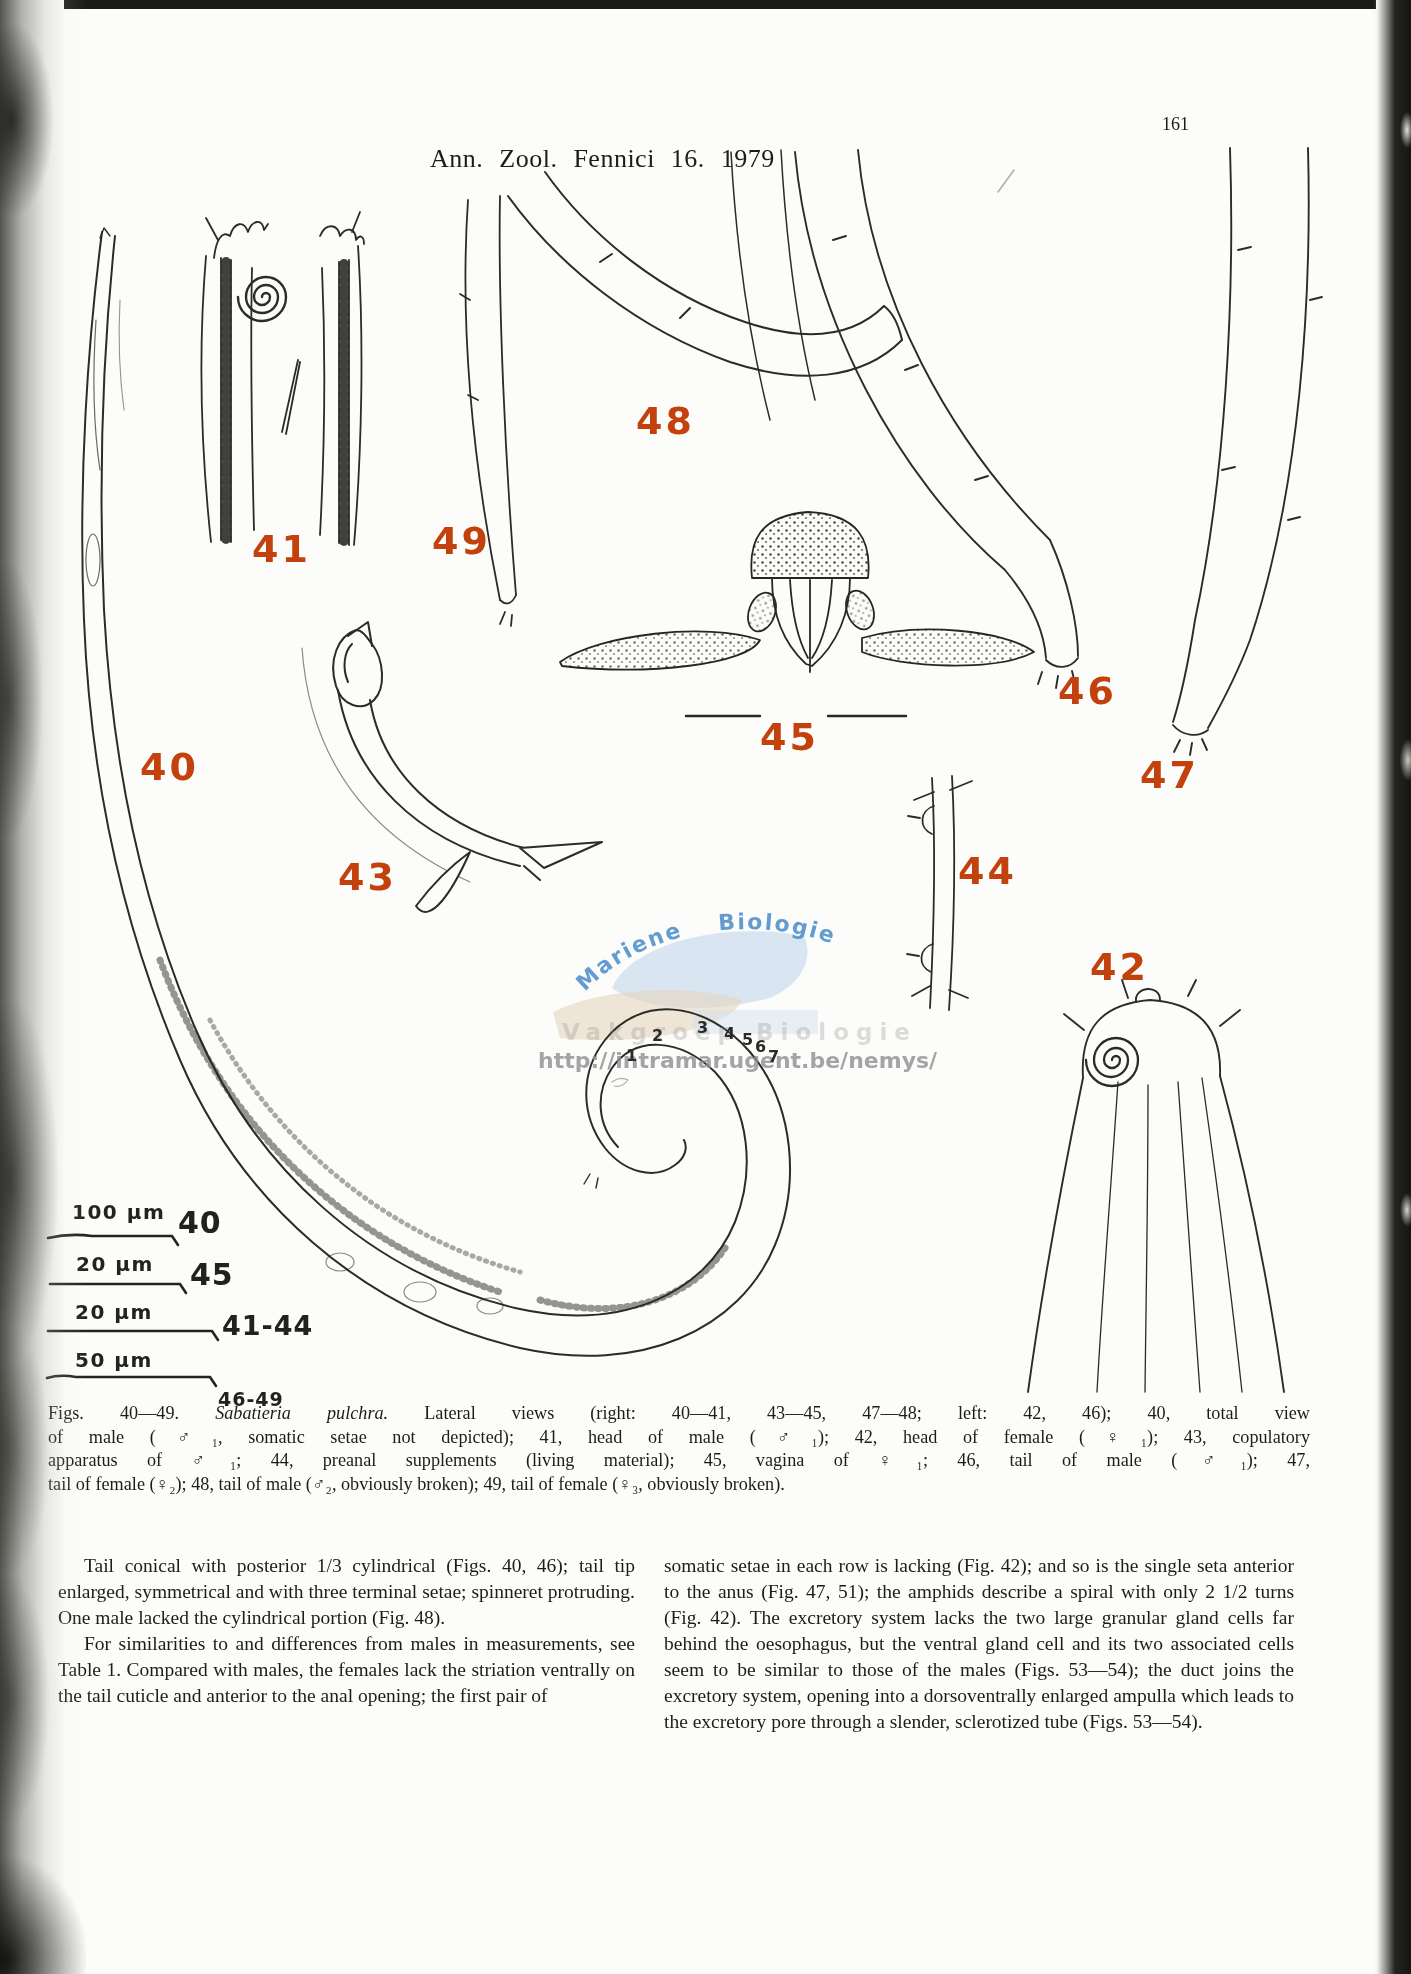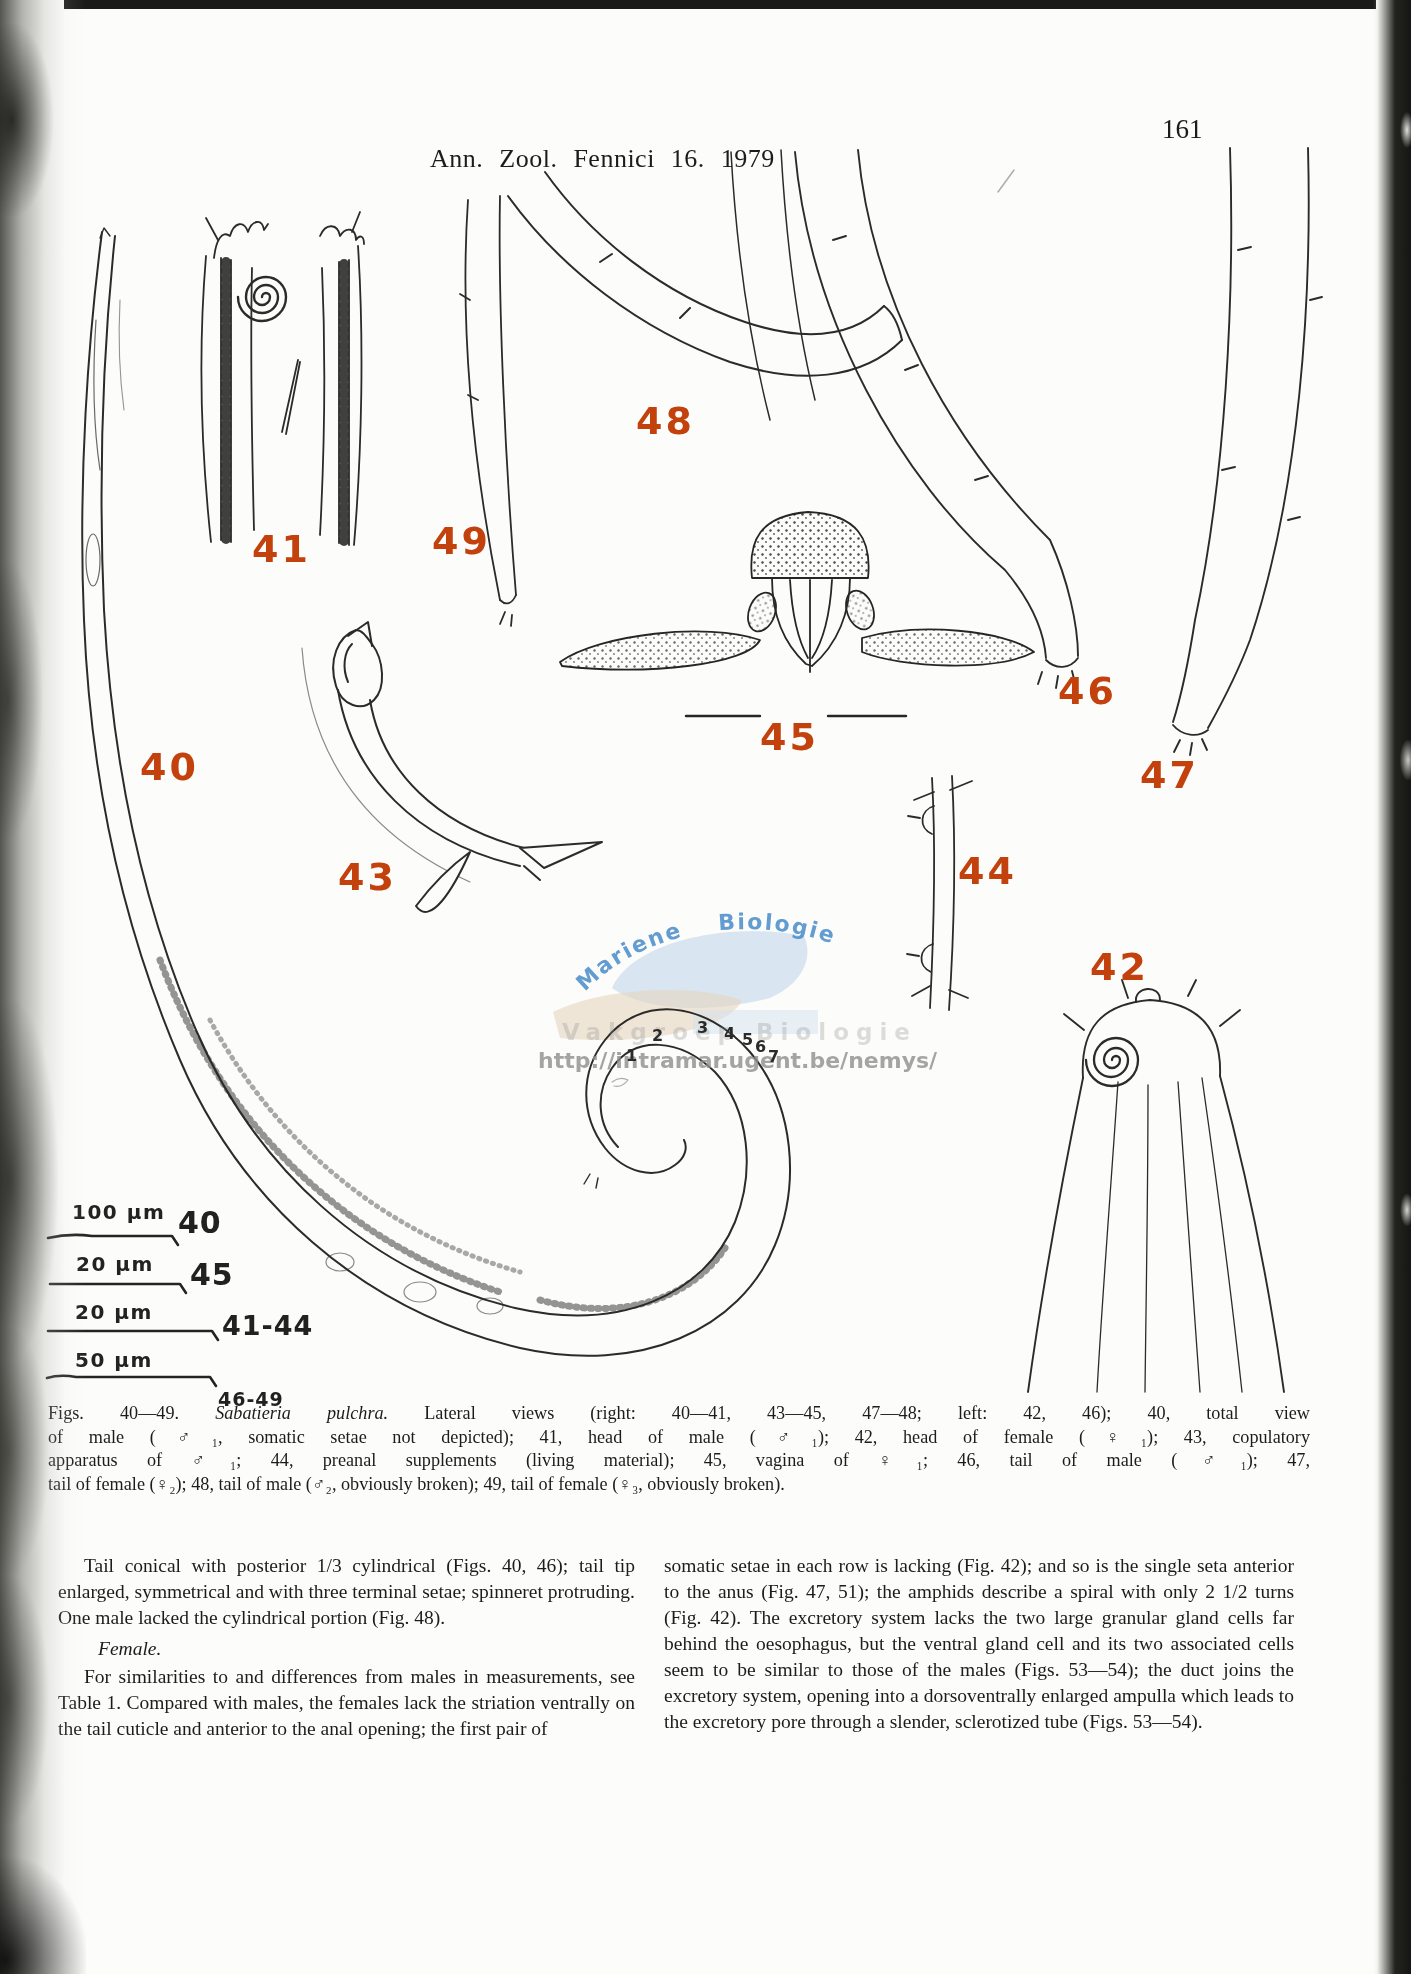--- a/index.html
+++ b/index.html
@@ -18,21 +18,21 @@
       rgba(165,165,158,.26) 45px, rgba(220,220,214,.1) 65px, rgba(255,255,255,0) 86px);}
   #right-band{right:0;top:0;width:38px;height:100%;pointer-events:none;z-index:40;background:
     radial-gradient(10px 26px at 34px 130px, rgba(245,245,242,.9), transparent 70%),
     radial-gradient(12px 30px at 35px 760px, rgba(245,245,242,.8), transparent 70%),
     radial-gradient(10px 24px at 34px 1210px, rgba(245,245,242,.85), transparent 70%),
     linear-gradient(270deg, #151513 0px, #23231f 16px, rgba(90,90,84,.55) 27px,
       rgba(200,200,195,.15) 34px, rgba(200,200,195,0) 38px);}
   #top-strip{left:64px;top:0;width:1312px;height:9px;background:#1a1a18;z-index:39;}
   
   #header{left:430px;top:116px;font-size:26px;word-spacing:9px;letter-spacing:.5px;z-index:10;margin-top:28px;}
-  #page-number{left:1162px;top:114px;font-size:27px;z-index:10;}
+  #page-number{left:1162px;top:114px;font-size:18px;z-index:10;}
   .fig-label{font-family:"DejaVu Sans","Liberation Sans",sans-serif;font-weight:bold;
     font-size:38px;letter-spacing:3px;color:#c2410c;z-index:12;line-height:1;}
   .supp-num{font-family:"DejaVu Sans",sans-serif;font-weight:bold;font-size:16px;color:#2a2a28;z-index:12;line-height:1;}
   .sb-um{font-family:"DejaVu Sans",sans-serif;font-weight:bold;font-size:20px;
     letter-spacing:1.5px;color:#222220;z-index:12;line-height:1;}
   .sb-num{font-family:"DejaVu Sans",sans-serif;font-weight:bold;color:#212120;z-index:12;line-height:1;letter-spacing:1px;}
   #caption{left:48px;top:1402px;width:1262px;font-size:18.2px;line-height:23.6px;z-index:10;}
   .cap-line{white-space:nowrap;}
   .cap-just{text-align:justify;text-align-last:justify;white-space:normal;}
   #caption i{font-style:italic;}
@@ -229,21 +229,20 @@
 
   <div class="abs" id="caption">
     <div class="cap-line cap-just"><span>Figs. 40—49.</span> <i>Sabatieria pulchra.</i> <span>Lateral views (right: 40—41, 43—45, 47—48; left: 42, 46); 40, total view</span></div>
     <div class="cap-line cap-just">of male (♂₁, somatic setae not depicted); 41, head of male (♂₁); 42, head of female (♀₁); 43, copulatory</div>
     <div class="cap-line cap-just">apparatus of ♂₁; 44, preanal supplements (living material); 45, vagina of ♀₁; 46, tail of male (♂₁); 47,</div>
     <div class="cap-line">tail of female (♀₂); 48, tail of male (♂₂, obviously broken); 49, tail of female (♀₃, obviously broken).</div>
   </div>
 
   <div class="abs bodycol" style="left:58px;top:1553px;width:577px">
     <p class="indent">Tail conical with posterior 1/3 cylindrical (Figs. 40, 46); tail tip enlarged, symmetrical and with three terminal setae; spinneret protruding. One male lacked the cylindrical portion (Fig. 48).</p>
-    <p id="female-heading">Female.</p>
     <p class="indent">For similarities to and differences from males in measurements, see Table 1. Compared with males, the females lack the striation ventrally on the tail cuticle and anterior to the anal opening; the first pair of</p>
   </div>
   <div class="abs bodycol" style="left:664px;top:1553px;width:630px">
     <p>somatic setae in each row is lacking (Fig. 42); and so is the single seta anterior to the anus (Fig. 47, 51); the amphids describe a spiral with only 2 1/2 turns (Fig. 42). The excretory system lacks the two large granular gland cells far behind the oesophagus, but the ventral gland cell and its two associated cells seem to be similar to those of the males (Figs. 53—54); the duct joins the excretory system, opening into a dorsoventrally enlarged ampulla which leads to the excretory pore through a slender, sclerotized tube (Figs. 53—54).</p>
   </div>
 
   <div class="abs" id="top-strip"></div>
   <div class="abs" id="left-band"></div>
   <div class="abs" id="right-band"></div>
 </div>

